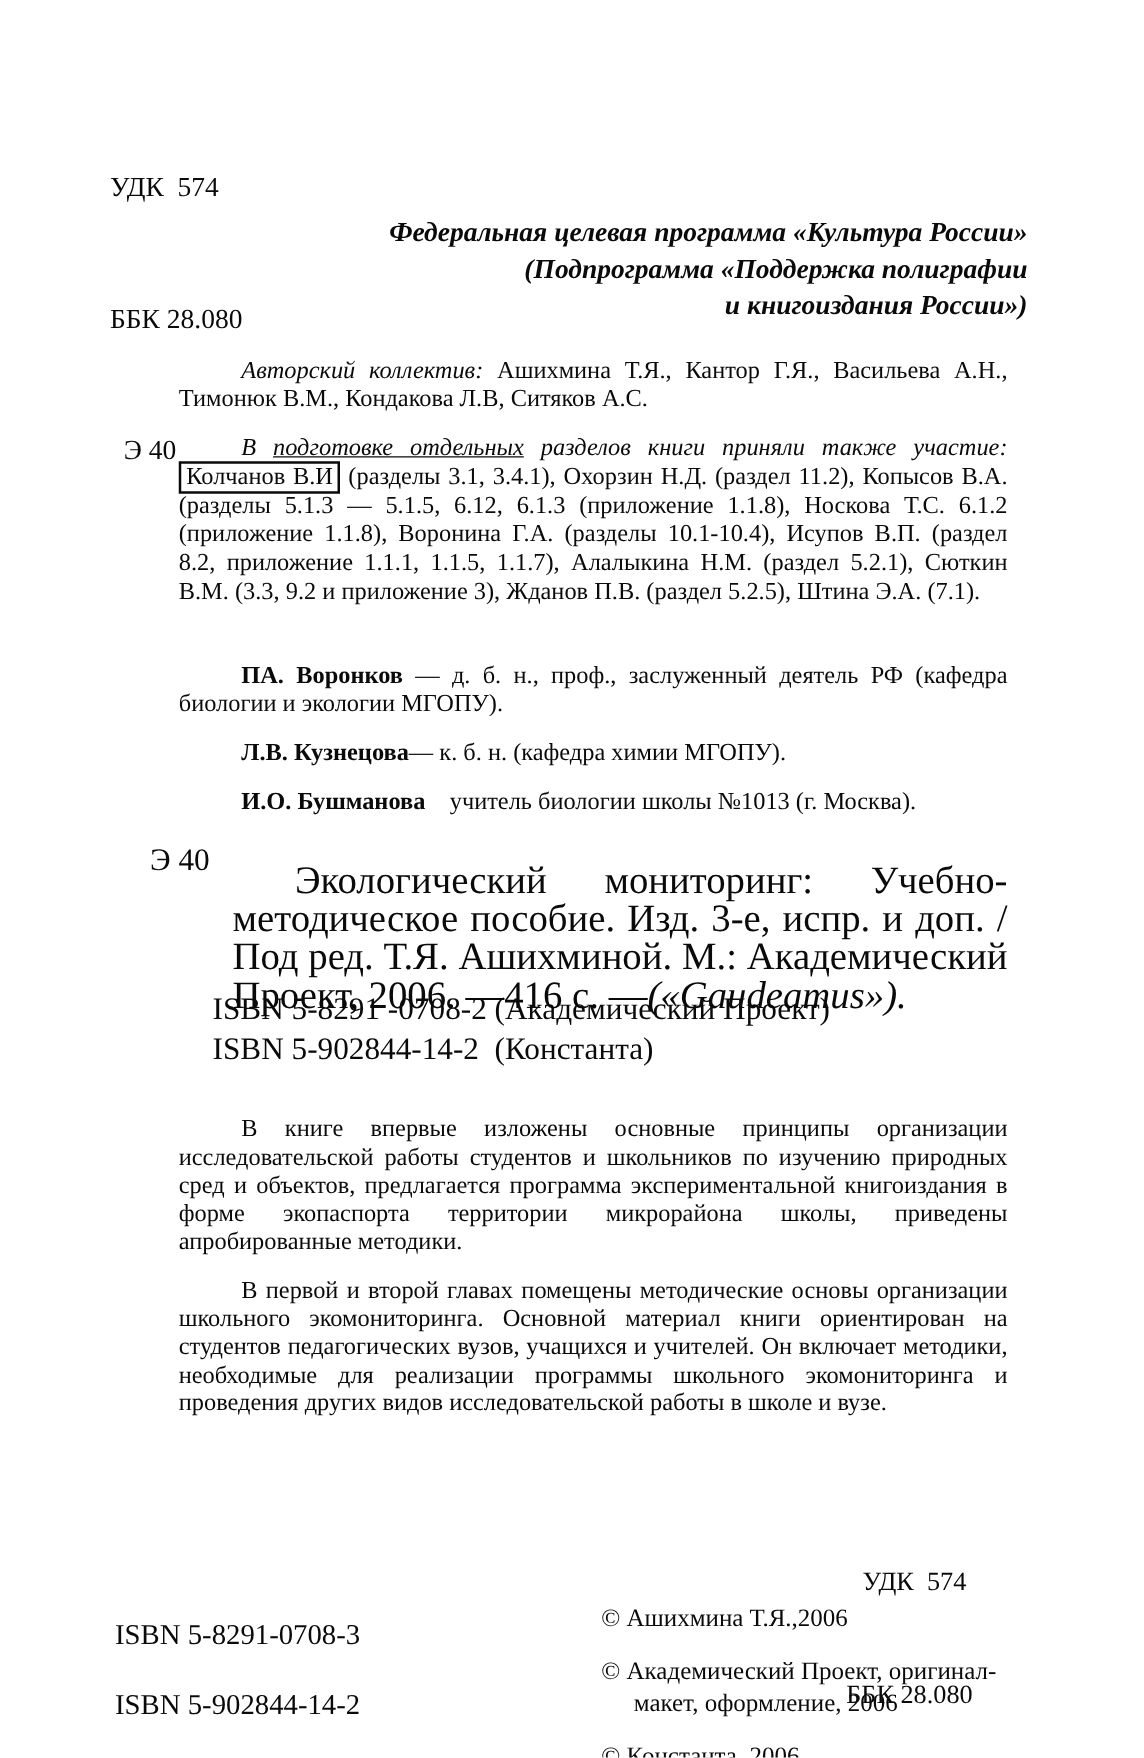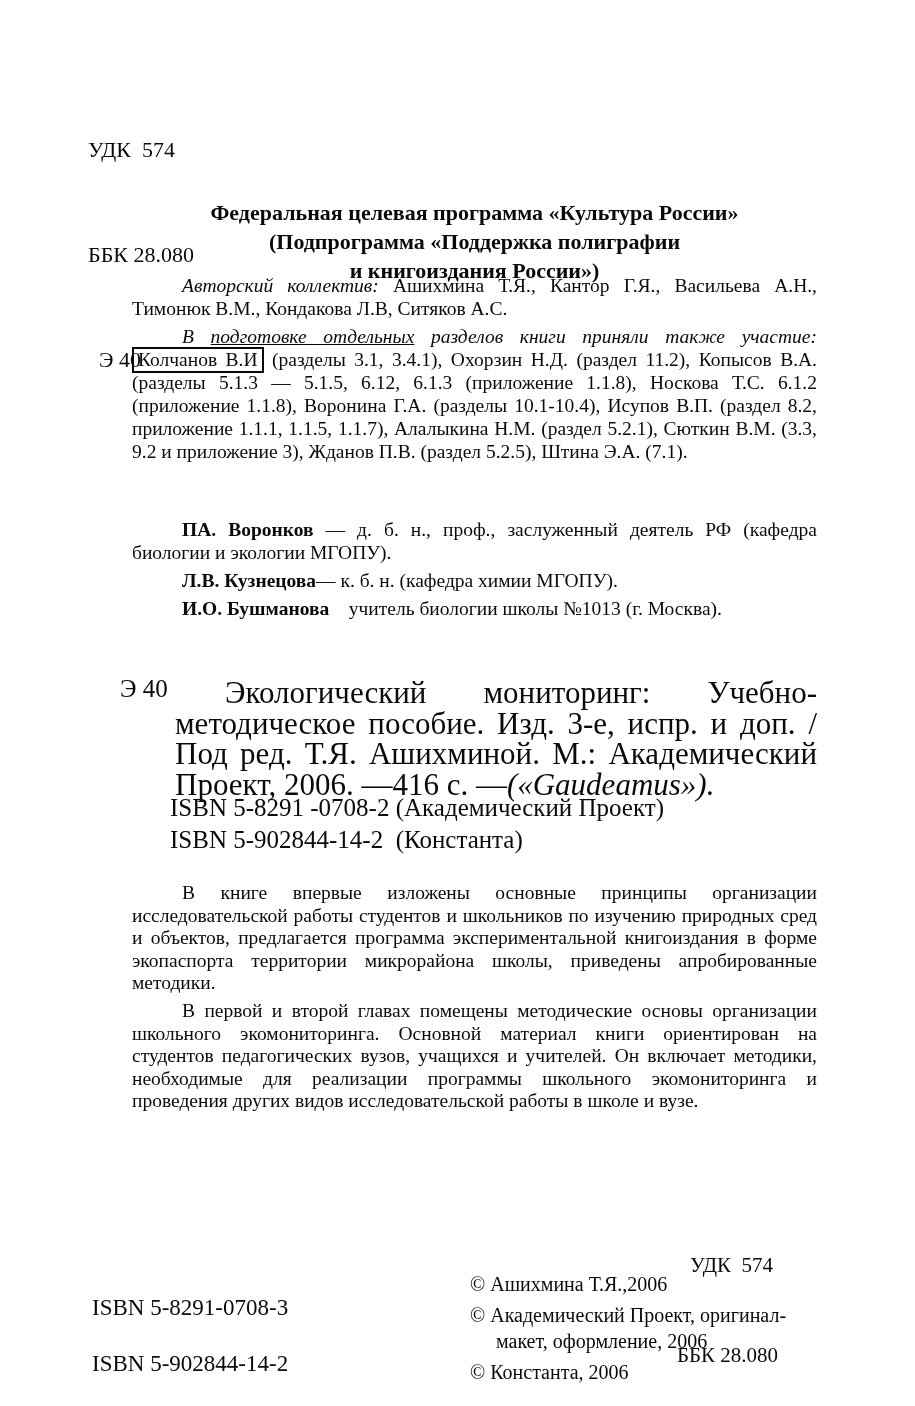--- a/index.html
+++ b/index.html
@@ -5,31 +5,31 @@
   html, body { margin: 0; padding: 0; }
   body {
     width: 915px; height: 1406px;
     background: #ffffff;
     color: #0a0a0a;
     font-family: "Liberation Serif", "DejaVu Serif", serif;
     position: relative;
     overflow: hidden;
   }
   .abs { position: absolute; }
-  p { margin: 5px; }
+  p { margin: 16px; }
 
   
   .top-codes { left: 88px; top: 62px; font-size: 22px; line-height: 35px; white-space: pre; }
   .top-codes .sign-line { margin-left: 11px; }
 
   
   .program-header {
-    left: 127px; top: 198px; width: 695px;
-    text-align: center; font-weight: bold;
-    font-size: 22px; line-height: 29px;
+    left: 127px; top: 171px; width: 695px;
+    text-align: right; font-weight: bold;
+    font-size: 22px; line-height: 29px; font-style: italic;
   }
 
   
   .bodytext {
     font-size: 19.5px; line-height: 23px;
     text-align: justify;
   }
   .bodytext p { text-indent: 50px; }
   .intro-block { left: 127px; top: 269px; width: 695px; }
   .reviewers-block { left: 127px; top: 513px; width: 695px; }

